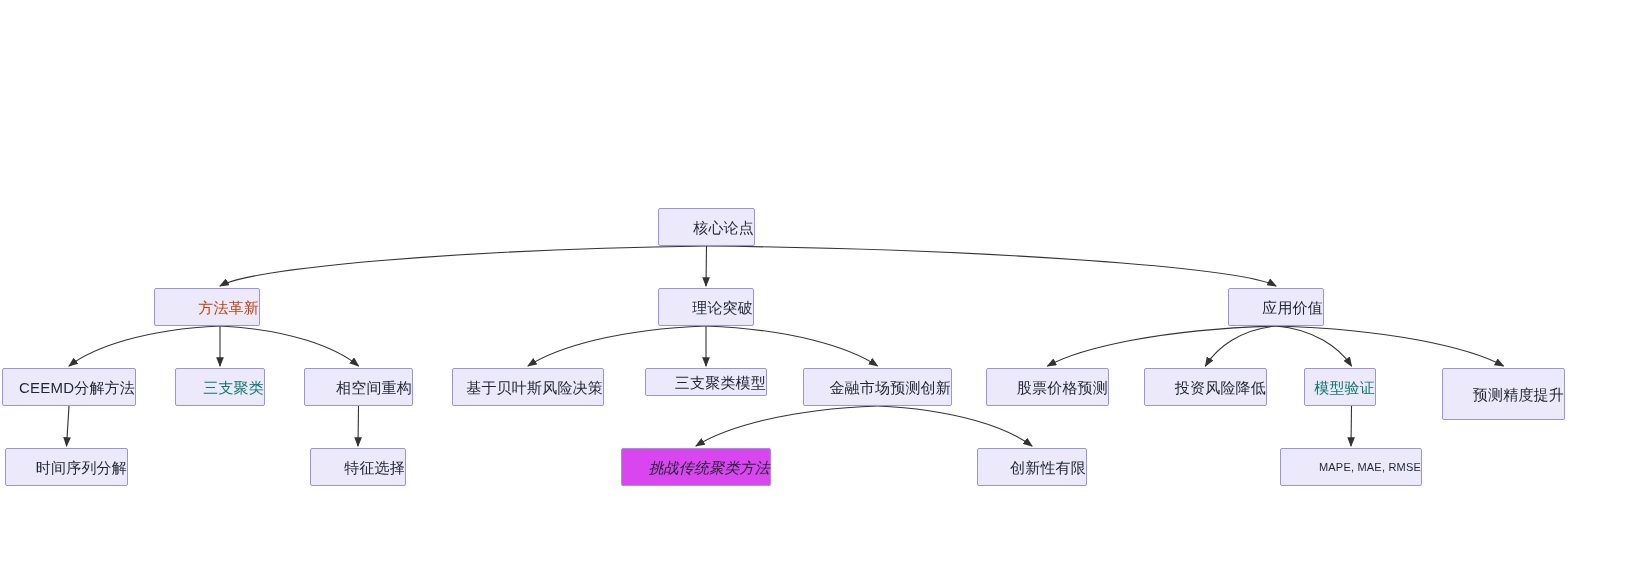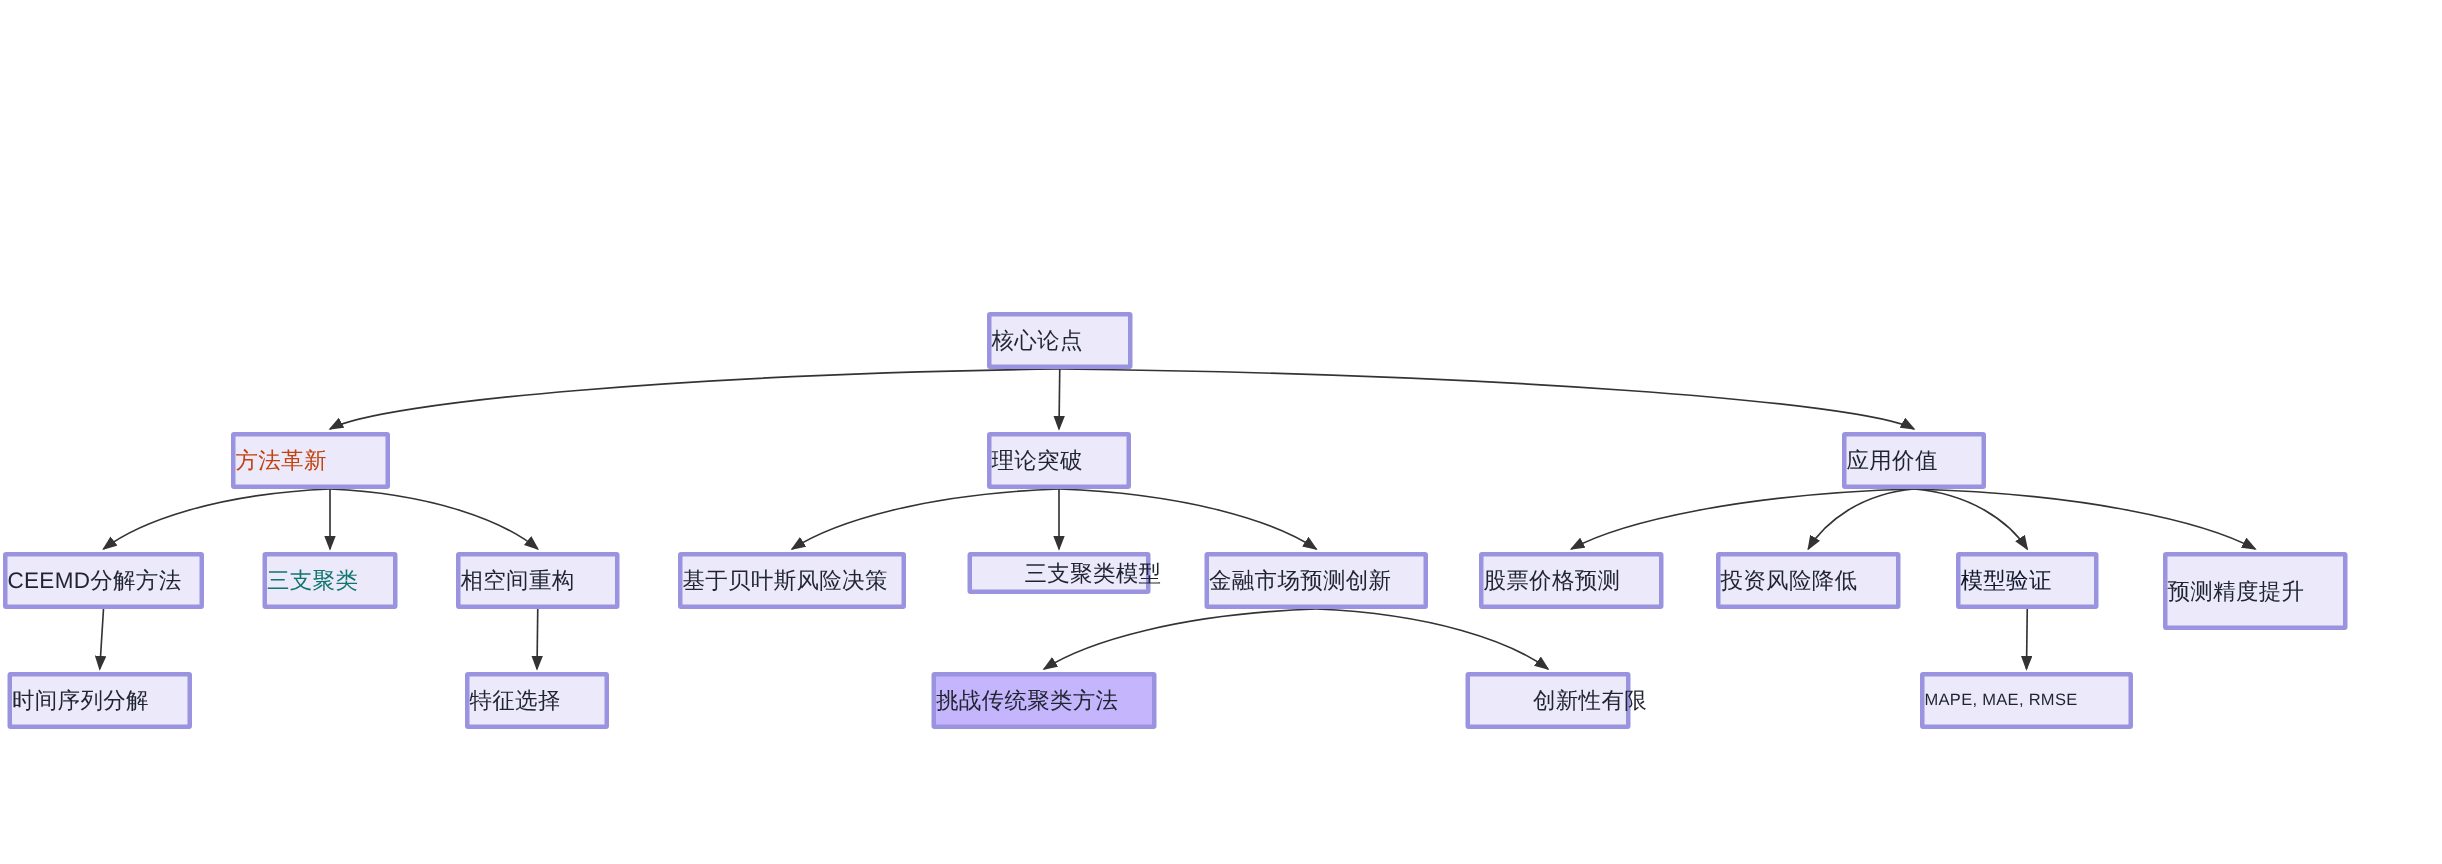--- a/index.html
+++ b/index.html
@@ -22,25 +22,25 @@
     left: 0;
     top: 0;
     width: 1628px;
     height: 576px;
     pointer-events: none;
   }
   .node {
     position: absolute;
     box-sizing: border-box;
     background: #ece9fb;
-    border: 3px solid #0ea5e9;
+    border: 1px solid #0ea5e9;
     border-radius: 2px;
     display: flex;
     align-items: center;
-    justify-content: flex-start;
+    justify-content: flex-end;
     color: #1f2430;
     font-size: 15px;
     letter-spacing: 0.2px;
     white-space: nowrap;
     line-height: 1;
   }
   .node-label {
     display: block;
   }
   .node.latin .node-label {
@@ -108,33 +108,33 @@
       </div>
       <div class="node" style="left: 803px; top: 368px; width: 149px; height: 38px; background: rgb(236, 233, 251); border-color: rgb(154, 147, 224); color: rgb(31, 36, 48);">
         <span class="node-label">金融市场预测创新</span>
       </div>
       <div class="node" style="left: 986px; top: 368px; width: 123px; height: 38px; background: rgb(236, 233, 251); border-color: rgb(154, 147, 224); color: rgb(31, 36, 48);">
         <span class="node-label">股票价格预测</span>
       </div>
       <div class="node" style="left: 1144px; top: 368px; width: 123px; height: 38px; background: rgb(236, 233, 251); border-color: rgb(154, 147, 224); color: rgb(31, 36, 48);">
         <span class="node-label">投资风险降低</span>
       </div>
-      <div class="node" style="left: 1304px; top: 368px; width: 95px; height: 38px; background: rgb(236, 233, 251); border-color: rgb(154, 147, 224); color: #0f172a;">
+      <div class="node" style="left: 1304px; top: 368px; width: 72px; height: 38px; background: rgb(236, 233, 251); border-color: rgb(154, 147, 224); color: #0f766e;">
         <span class="node-label">模型验证</span>
       </div>
       <div class="node" style="left: 1442px; top: 368px; width: 123px; height: 52px; background: rgb(236, 233, 251); border-color: rgb(154, 147, 224); color: rgb(31, 36, 48);">
         <span class="node-label">预测精度提升</span>
       </div>
       <div class="node" style="left: 5px; top: 448px; width: 123px; height: 38px; background: rgb(236, 233, 251); border-color: rgb(154, 147, 224); color: rgb(31, 36, 48);">
         <span class="node-label">时间序列分解</span>
       </div>
       <div class="node" style="left: 310px; top: 448px; width: 96px; height: 38px; background: rgb(236, 233, 251); border-color: rgb(154, 147, 224); color: rgb(31, 36, 48);">
         <span class="node-label">特征选择</span>
       </div>
-      <div class="node" style="left: 621px; top: 448px; width: 150px; height: 38px; background: #c4b5fd; border-color: rgb(154, 147, 224); color: rgb(31, 36, 48);">
+      <div class="node" style="left: 621px; top: 448px; width: 150px; height: 38px; background: #d946ef; border-color: rgb(154, 147, 224); color: rgb(31, 36, 48); font-style: italic;">
         <span class="node-label">挑战传统聚类方法</span>
       </div>
       <div class="node" style="left: 977px; top: 448px; width: 110px; height: 38px; background: rgb(236, 233, 251); border-color: rgb(154, 147, 224); color: rgb(31, 36, 48); padding-left: 42px;">
         <span class="node-label">创新性有限</span>
       </div>
       <div class="node latin" style="left: 1280px; top: 448px; width: 142px; height: 38px; background: rgb(236, 233, 251); border-color: rgb(154, 147, 224); color: rgb(31, 36, 48);">
         <span class="node-label">MAPE, MAE, RMSE</span>
       </div>
     </div>
 </div>

